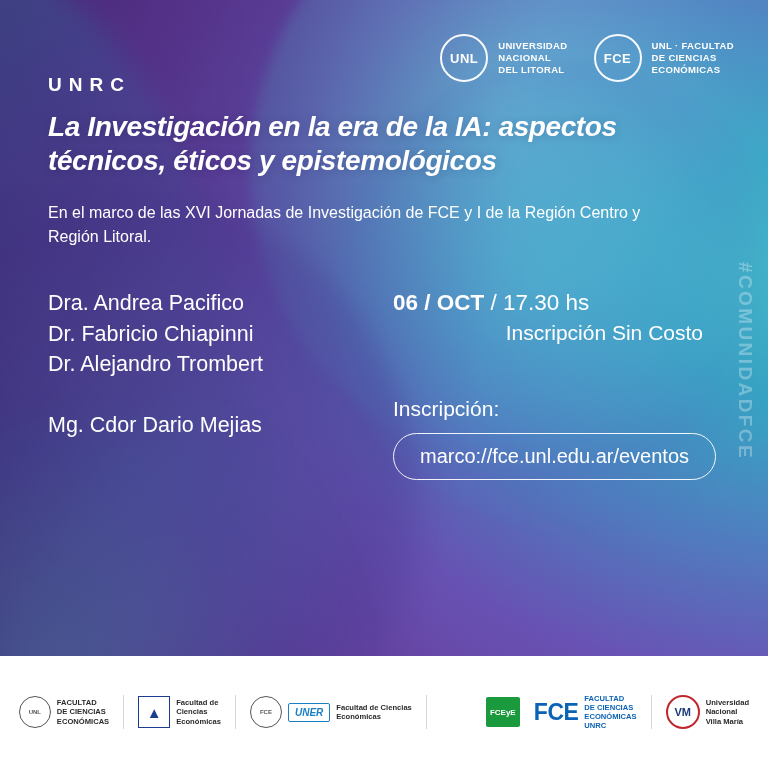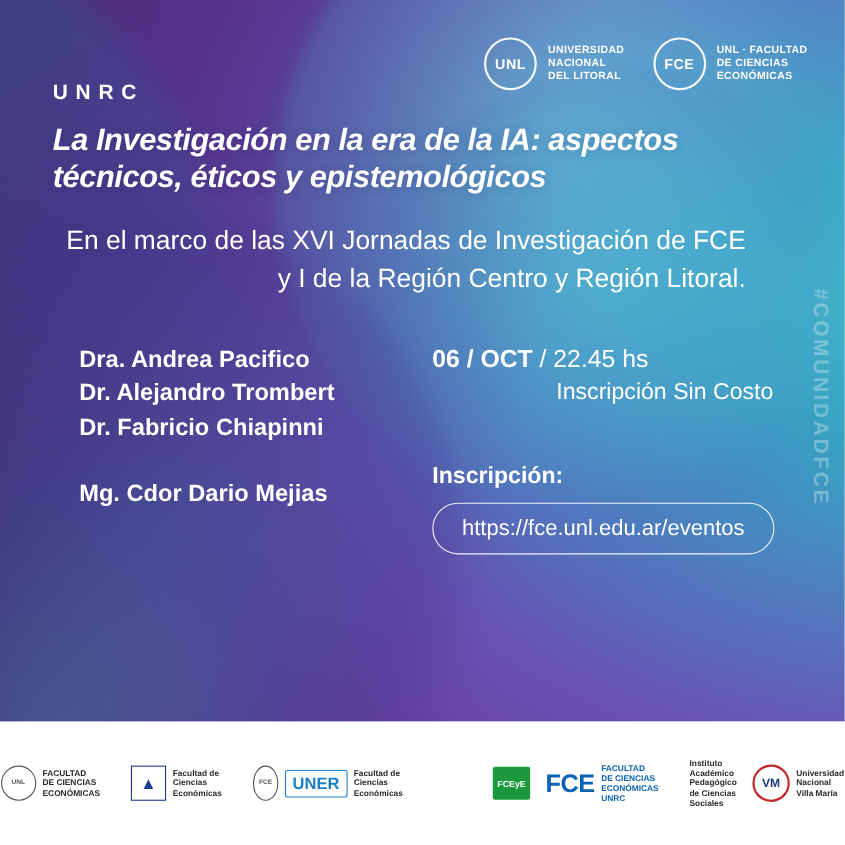--- a/index.html
+++ b/index.html
@@ -130,45 +130,43 @@
     font-size: 28px;
     line-height: 1.23;
     font-weight: 700;
     font-style: italic;
     letter-spacing: -0.4px;
     margin: 0 0 22px 0;
     max-width: 640px;
     text-shadow: 0 1px 10px rgba(30,15,70,0.18);
   }
   .subtitle {
-    font-size: 24px;
+    font-size: 16px;
     line-height: 1.48;
     font-weight: 400;
     max-width: 630px;
     margin: 0 0 40px 0;
-    text-align: right;
   }
 
   .cols {
     display: flex;
     gap: 0;
   }
   .col-left { width: 345px; }
   .col-right { width: 310px; }
 
   .lbl {
     font-size: 21px;
     font-weight: 400;
     margin: 0 0 6px 0;
   }
   .name {
     font-size: 21.5px;
-    font-weight: 700;
+    font-weight: 400;
     line-height: 1.42;
-    margin-left: 24px;
   }
   .spacer-block { height: 30px; }
 
   .date-line {
     font-size: 22.5px;
     line-height: 1.3;
     margin-bottom: 4px;
   }
   .date-strong { font-weight: 700; }
   .date-light { font-weight: 400; }
@@ -177,21 +175,21 @@
     font-weight: 700;
     margin-bottom: 2px;
   }
   .free {
     font-size: 21px;
     font-weight: 400;
     text-align: right;
   }
   .insc-label {
     font-size: 21px;
-    font-weight: 700;
+    font-weight: 400;
     margin-top: 52px;
     margin-bottom: 12px;
   }
   .url-pill {
     display: inline-flex;
     align-items: center;
     justify-content: center;
     border: 1.6px solid rgba(255,255,255,0.92);
     border-radius: 999px;
     padding: 11px 26px;
@@ -266,24 +264,25 @@
   }
   .mark-fce {
     color: #0b63b5;
     font-size: 23px;
     font-weight: 700;
     letter-spacing: -0.5px;
   }
   .mark-uner {
     border: 1.6px solid #1b7fc4;
     color: #1b7fc4;
-    font-size: 15px;
+    font-size: 10px;
     font-weight: 700;
     padding: 3px 6px;
     border-radius: 2px;
+    font-style: italic;
   }
   .mark-vm {
     width: 30px; height: 30px;
     border-radius: 50%;
     border: 2px solid #c0272d;
     display: flex; align-items: center; justify-content: center;
     color: #1b3a7a; font-size: 11px; font-weight: 700; text-align: right;
   }
   .divider-v {
     width: 1px; height: 34px;
@@ -322,35 +321,35 @@
   </div>
 
   <div class="content">
     <div class="eyebrow">UNRC</div>
     <h1 class="title">La Investigación en la era de la IA: aspectos técnicos, éticos y epistemológicos</h1>
     <p class="subtitle">En el marco de las XVI Jornadas de Investigación de FCE y I de la Región Centro y Región Litoral.</p>
 
     <div class="cols">
       <div class="col-left">
         <div class="name">Dra. Andrea Pacifico</div>
+        <div class="name">Dr. Fabricio Chiapinni</div>
         <div class="name">Dr. Alejandro Trombert</div>
-        <div class="name">Dr. Fabricio Chiapinni</div>
         <div class="spacer-block"></div>
         <div class="name">Mg. Cdor Dario Mejias</div>
       </div>
 
       <div class="col-right">
         <div class="date-line">
           <span class="date-strong">06 / OCT</span>
-          <span class="date-light">/ 22.45 hs</span>
+          <span class="date-light">/ 17.30 hs</span>
         </div>
         <div class="free">Inscripción Sin Costo</div>
 
         <div class="insc-label">Inscripción:</div>
-        <a class="url-pill" href="#">https://fce.unl.edu.ar/eventos</a>
+        <a class="url-pill" href="#">marco://fce.unl.edu.ar/eventos</a>
       </div>
     </div>
   </div>
 
   <div class="hashtag">#COMUNIDADFCE</div>
 
   <div class="footer">
 
     <div class="flogo">
       <div class="mark-circle">UNL</div>
@@ -386,25 +385,20 @@
     <div class="flogo">
       <div class="mark-fce">FCE</div>
       <div class="ftxt ftxt-blue">Facultad
 de Ciencias
 Económicas
 UNRC</div>
     </div>
 
     <div class="divider-v"></div>
 
-    <div class="flogo">
-      <div class="ftxt mixed ftxt-dark">Instituto Académico
-Pedagógico de Ciencias
-Sociales</div>
-    </div>
 
     <div class="flogo">
       <div class="mark-vm">VM</div>
       <div class="ftxt mixed ftxt-dark">Universidad
 Nacional
 Villa María</div>
     </div>
 
   </div>
 

